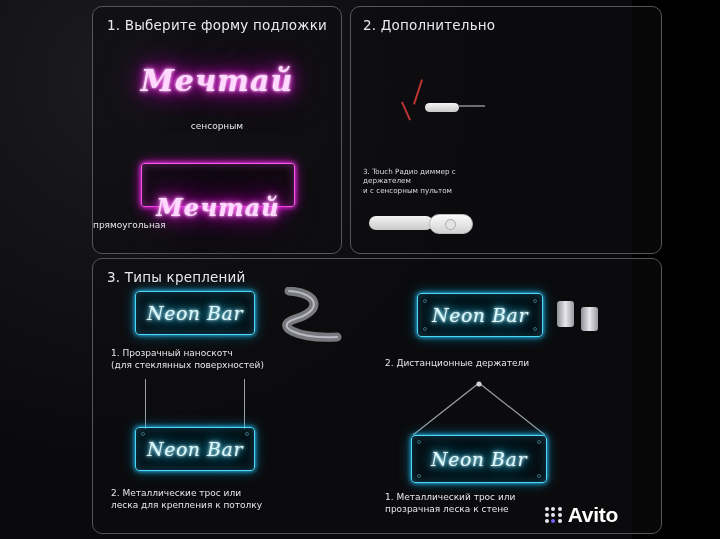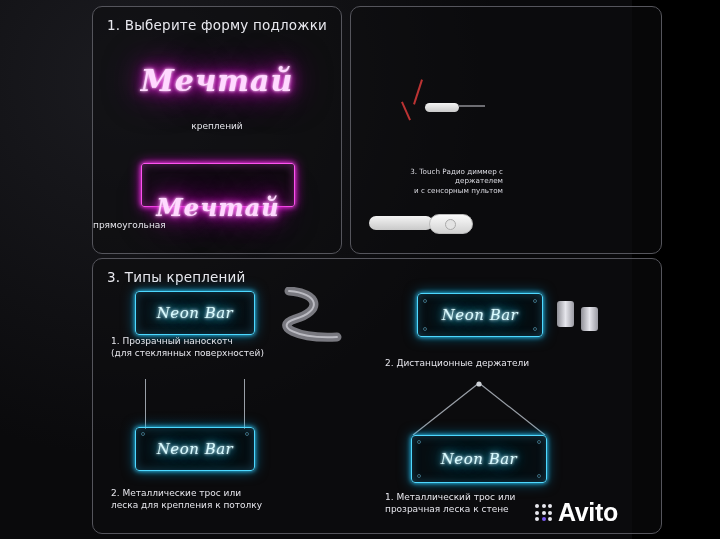--- a/index.html
+++ b/index.html
@@ -97,21 +97,21 @@
   #label-rect { position: absolute; left: 0; right: 0; top: 212px; text-align: left; }
 
   
   #panel-extra { left: 350px; top: 6px; width: 312px; height: 248px; }
   #panel-extra .panel-title { position: absolute; left: 12px; top: 10px; }
   #extra-subtitle { position: absolute; left: 12px; top: 32px; width: 290px; }
   .extra-item { position: absolute; width: 140px; }
   .extra-item .capsm { margin-bottom: 3px; }
   #extra-1 { left: 12px; top: 68px; }
   #extra-2 { left: 166px; top: 68px; }
-  #extra-3 { left: 12px; top: 160px; text-align: right; }
+  #extra-3 { left: 12px; top: 160px; }
   #extra-4 { left: 166px; top: 160px; }
   .photo {
     position: relative;
     width: 100%;
     height: 54px;
     overflow: hidden;
     border-radius: 3px;
   }
   .dim-body {
     position: absolute;
@@ -134,28 +134,28 @@
     border: 1.5px solid #4fd8ff;
     border-radius: 4px;
     background: rgba(0,18,26,.35);
     box-shadow: 0 0 5px #35cfff, 0 0 13px rgba(0,160,220,.55), inset 0 0 10px rgba(60,200,255,.25);
     display: flex; align-items: center; justify-content: center;
   }
   .neon-bar-text {
     font-family: "DejaVu Serif", serif;
     font-style: italic;
     color: #d8fbff;
-    font-size: 15px;
+    font-size: 19px;
     letter-spacing: .5px;
     text-shadow: 0 0 3px #fff, 0 0 7px #4fd8ff, 0 0 15px #00b4e6, 0 0 26px #0080a8;
   }
   .plate-hole { position:absolute; width:4px;height:4px;border-radius:50%;background:#0b0b0e;border:1px solid #3a6d80; }
 
   #m1-plate { left: 42px; top: 32px; width: 120px; height: 44px; }
-  #m1-cap { position: absolute; left: 18px; top: 76px; width: 240px; }
+  #m1-cap { position: absolute; left: 18px; top: 88px; width: 240px; }
   #tape-art { position: absolute; left: 186px; top: 28px; width: 72px; height: 62px; }
 
   #m2-plate { left: 324px; top: 34px; width: 126px; height: 44px; }
   #m2-cap { position: absolute; left: 292px; top: 98px; width: 250px; }
   #holders-art { position: absolute; left: 462px; top: 36px; width: 60px; height: 44px; }
 
   #m3-plate { left: 42px; top: 168px; width: 120px; height: 44px; }
   #m3-cap { position: absolute; left: 18px; top: 228px; width: 260px; }
   #m3-cables { position: absolute; left: 42px; top: 120px; width: 120px; height: 50px; }
 
@@ -171,42 +171,43 @@
     right: 14px; bottom: 12px;
     display: flex; align-items: center; gap: 6px;
   }
   .dots-grid {
     display: grid;
     grid-template-columns: repeat(3, 4px);
     grid-gap: 2.4px;
   }
   .dots-grid i { width: 4px; height: 4px; border-radius: 50%; background: #e8e8ee; display:block; }
   .dots-grid i.accent { background: #7b5bf2; }
-  #wm-text { color: #fff; font-size: 25px; font-weight: bold; letter-spacing: -.3px; }
+  #wm-text { color: #fff; font-size: 21px; font-weight: bold; letter-spacing: -.3px; }
 </style>
 </head>
 <body>
 
 <div class="page">
 
   <div class="panel" id="panel-shape">
     <div class="panel-title">1. Выберите форму подложки</div>
 
     <div id="neon-contour">
       <span class="neon-script">Мечтай</span>
     </div>
-    <div id="label-contour" class="cap center">креплений</div>
+    <div id="label-contour" class="cap center">сенсорным</div>
 
     <div class="neon-plate">
       <span class="neon-script">Мечтай</span>
     </div>
     <div id="label-rect" class="cap center">прямоугольная</div>
   </div>
 
   <div class="panel" id="panel-extra">
+    <div class="panel-title">2. Дополнительно</div>
 
     <div class="extra-item" id="extra-1">
       <div class="photo">
         <div style="position:absolute;left:54px;top:4px;width:2px;height:26px;background:#b33;transform:rotate(18deg);"></div>
         <div style="position:absolute;left:42px;top:26px;width:2px;height:20px;background:#b33;transform:rotate(-24deg);"></div>
         <div class="dim-body" style="left:62px;top:28px;width:34px;height:9px;border-radius:5px;"></div>
         <div style="position:absolute;left:96px;top:30px;width:26px;height:2px;background:#6d6d72;"></div>
       </div>
     </div>
 

